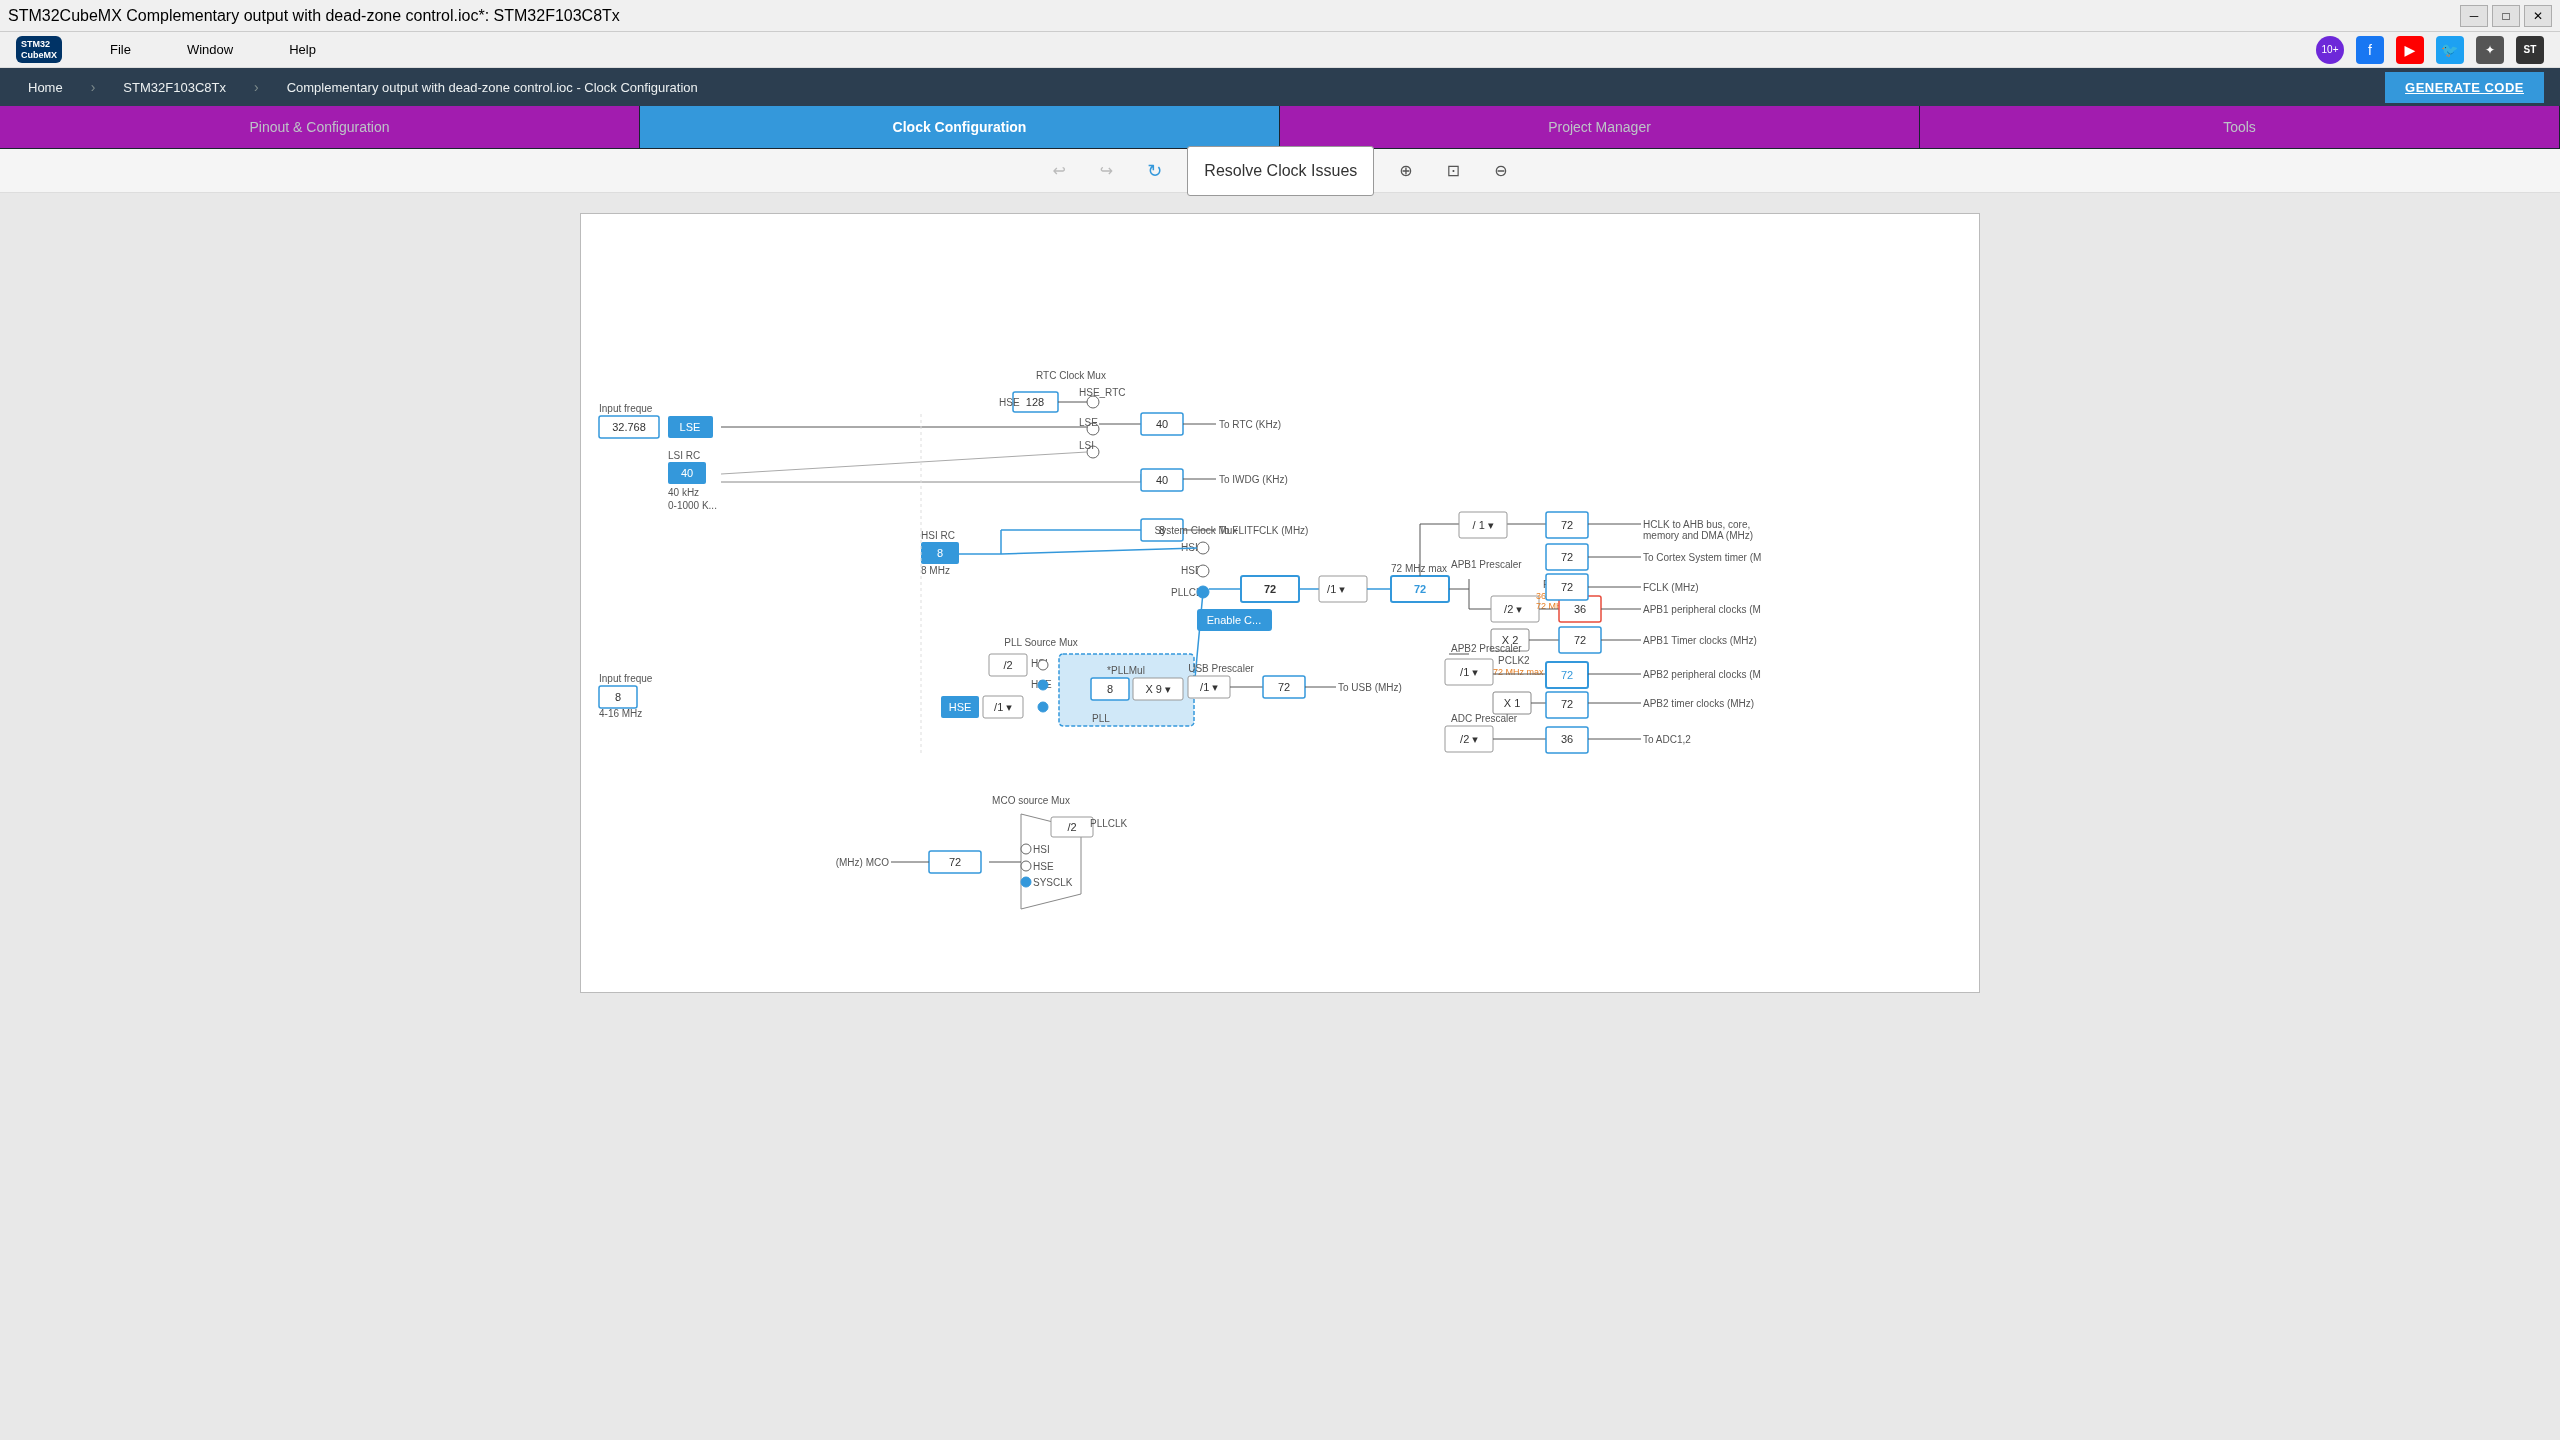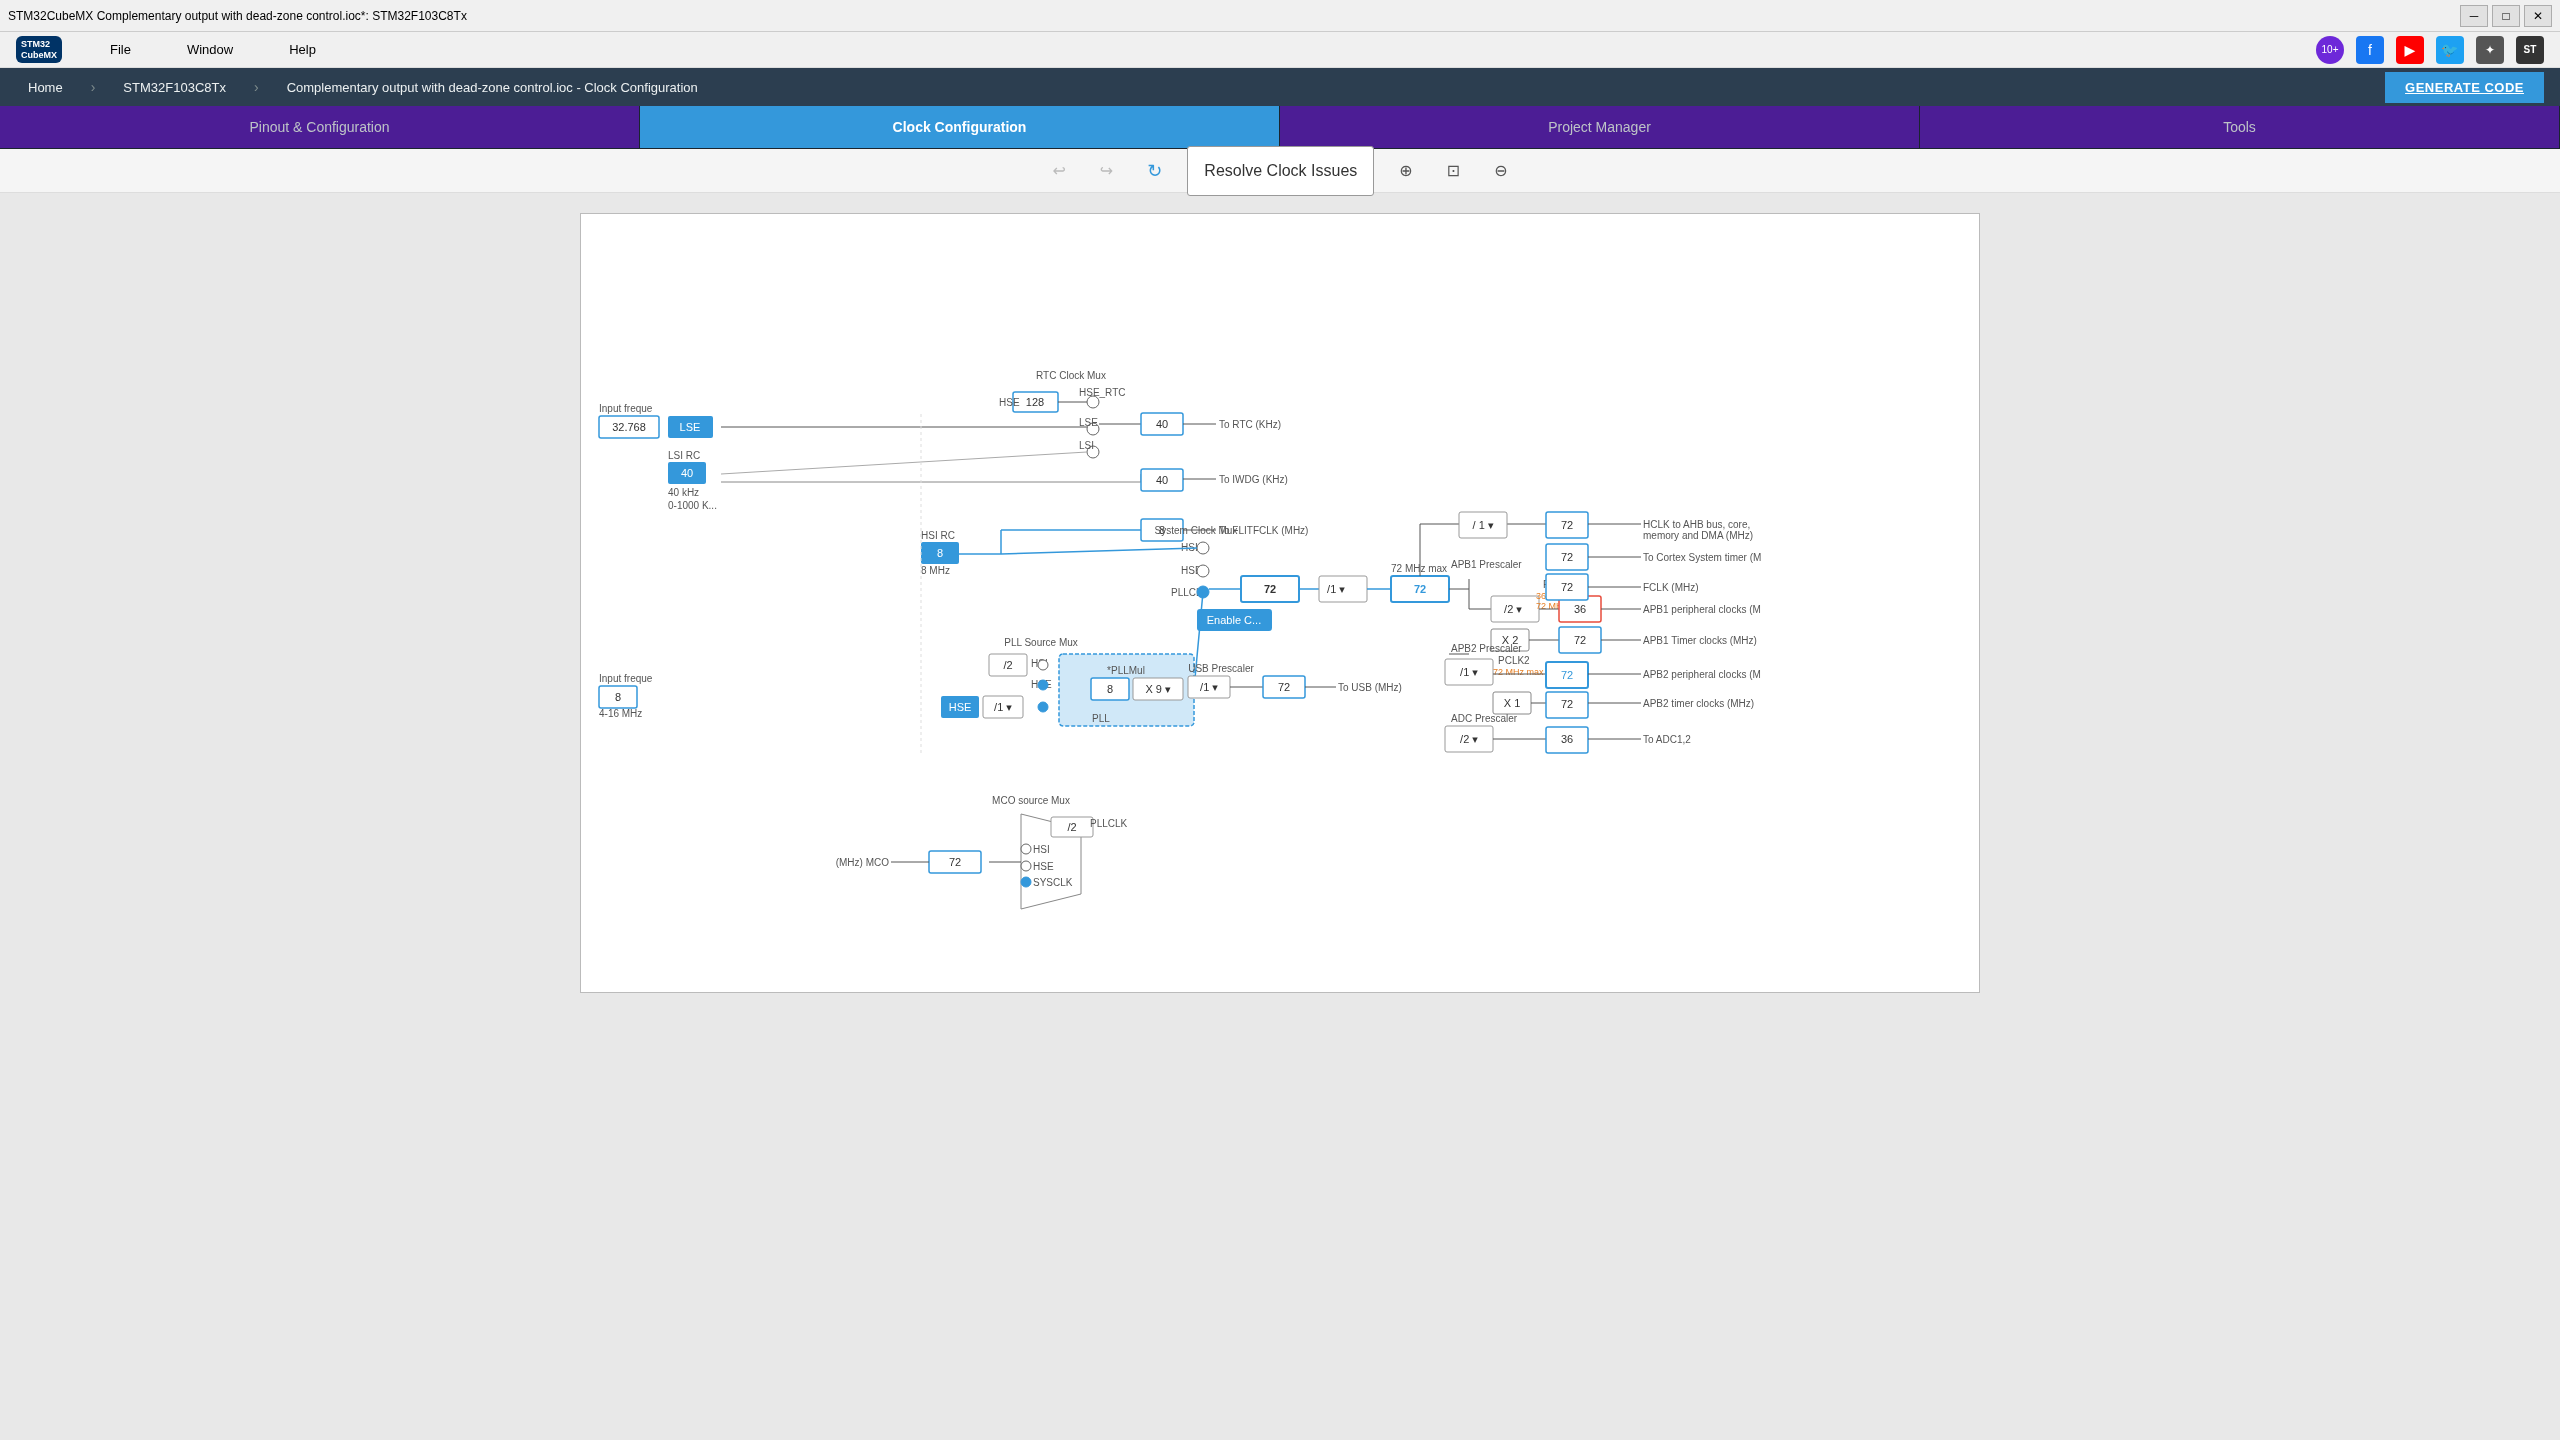--- a/index.html
+++ b/index.html
@@ -8,21 +8,21 @@
     
     .title-bar {
       background: #f0f0f0;
       height: 32px;
       display: flex;
       align-items: center;
       justify-content: space-between;
       padding: 0 8px;
       border-bottom: 1px solid #ccc;
     }
-    .title-bar-left { display: flex; align-items: flex-start; gap: 8px; font-size: 12px; }
+    .title-bar-left { display: flex; align-items: flex-start; gap: 8px; font-size: 16px; }
     .title-bar-controls { display: flex; gap: 4px; }
     .title-bar-btn { width: 28px; height: 22px; border: 1px solid #adadad; background: #e1e1e1; cursor: pointer; display: flex; align-items: center; justify-content: center; font-size: 12px; }
 
     
     .menu-bar {
       background: #f0f0f0;
       height: 36px;
       display: flex;
       align-items: center;
       padding: 0 16px;
@@ -60,21 +60,21 @@
       font-size: 13px;
       font-weight: bold;
       cursor: pointer;
       letter-spacing: 0.5px;
       text-decoration: underline;
     }
 
     
     .tab-bar {
       display: flex;
-      background: #4c1d95;
+      background: #a21caf;
       border-bottom: 1px solid #1a252f;
     }
     .tab {
       flex: 1;
       height: 42px;
       display: flex;
       align-items: center;
       justify-content: center;
       font-size: 14px;
       cursor: pointer;

